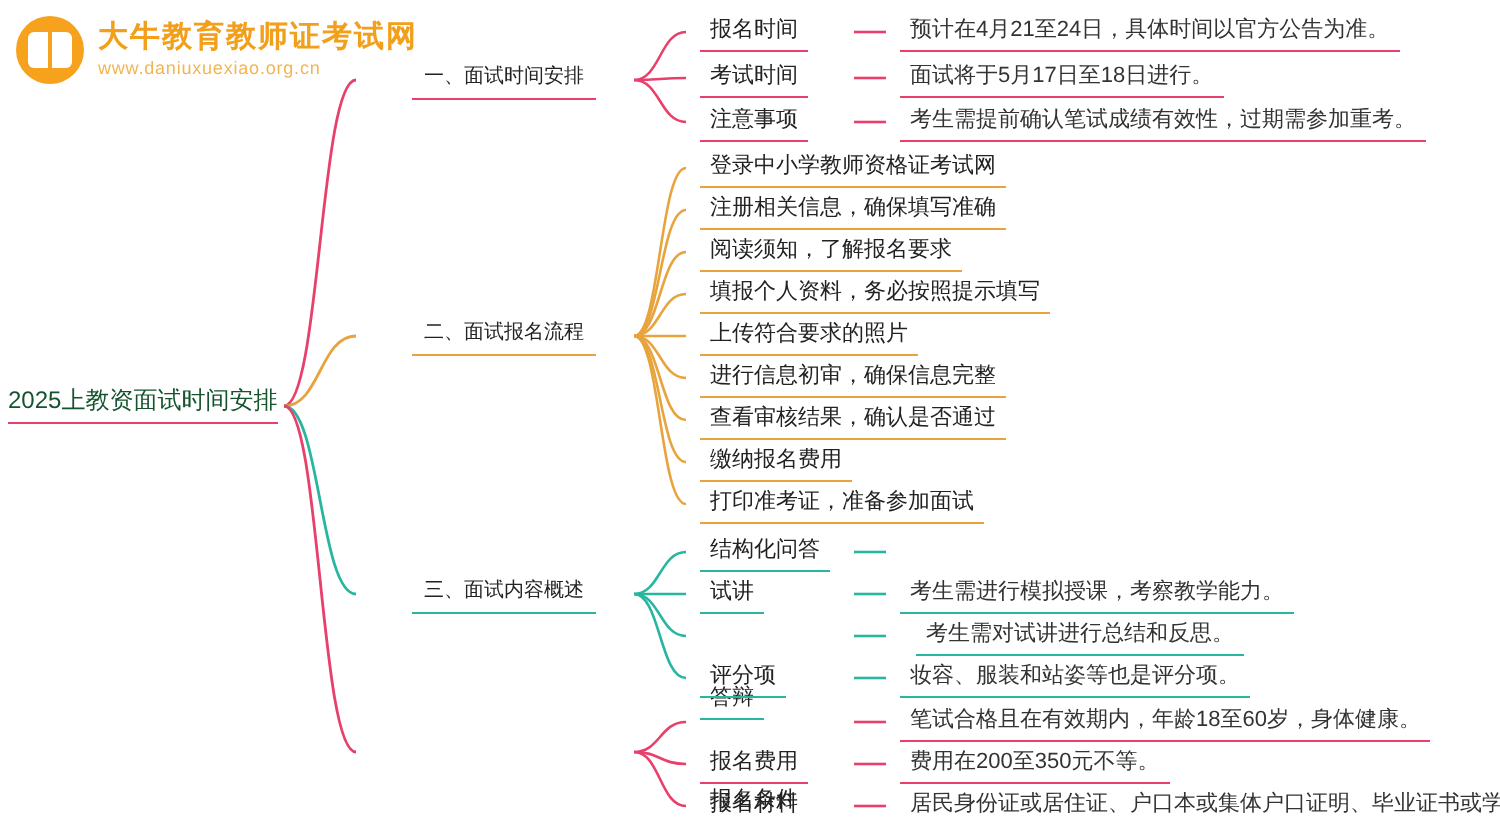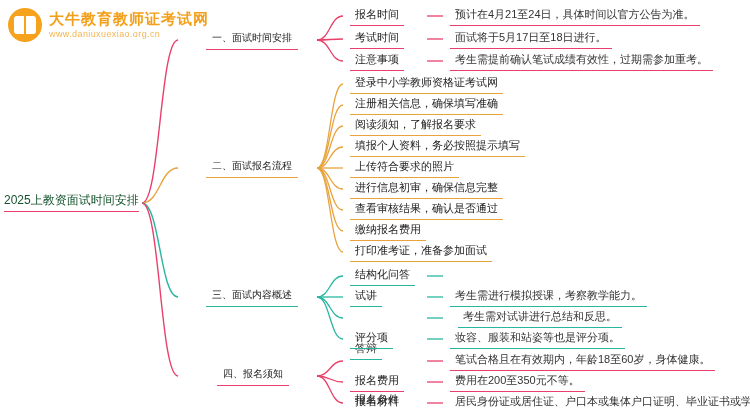--- a/index.html
+++ b/index.html
@@ -195,21 +195,20 @@
 
   <div class="node leaf-node ul-green" style="left:350px; top:286px;">试讲</div>
   <div class="node desc-node ul-green" style="left:450px; top:286px;">考生需进行模拟授课，考察教学能力。</div>
 
   <div class="node leaf-node ul-green" style="left:350px; top:307px;margin-top:32px;">答辩</div>
   <div class="node desc-node ul-green" style="left:447px; top:307px;margin-left:11px;">考生需对试讲进行总结和反思。</div>
 
   <div class="node leaf-node ul-green" style="left:350px; top:328px;">评分项</div>
   <div class="node desc-node ul-green" style="left:450px; top:328px;">妆容、服装和站姿等也是评分项。</div>
 
-  <div class="node branch-node ul-pink" style="left:217px; top:364px;">四、报名须知</div>
 
   <div class="node leaf-node ul-pink" style="left:350px; top:350px;margin-top:40px;">报名条件</div>
   <div class="node desc-node ul-pink" style="left:450px; top:350px;">笔试合格且在有效期内，年龄18至60岁，身体健康。</div>
 
   <div class="node leaf-node ul-pink" style="left:350px; top:371px;">报名费用</div>
   <div class="node desc-node ul-pink" style="left:450px; top:371px;">费用在200至350元不等。</div>
 
   <div class="node leaf-node ul-pink" style="left:350px; top:392px;">报名材料</div>
   <div class="node desc-node ul-pink" style="left:450px; top:392px;">居民身份证或居住证、户口本或集体户口证明、毕业证书或学籍证明</div>
 

